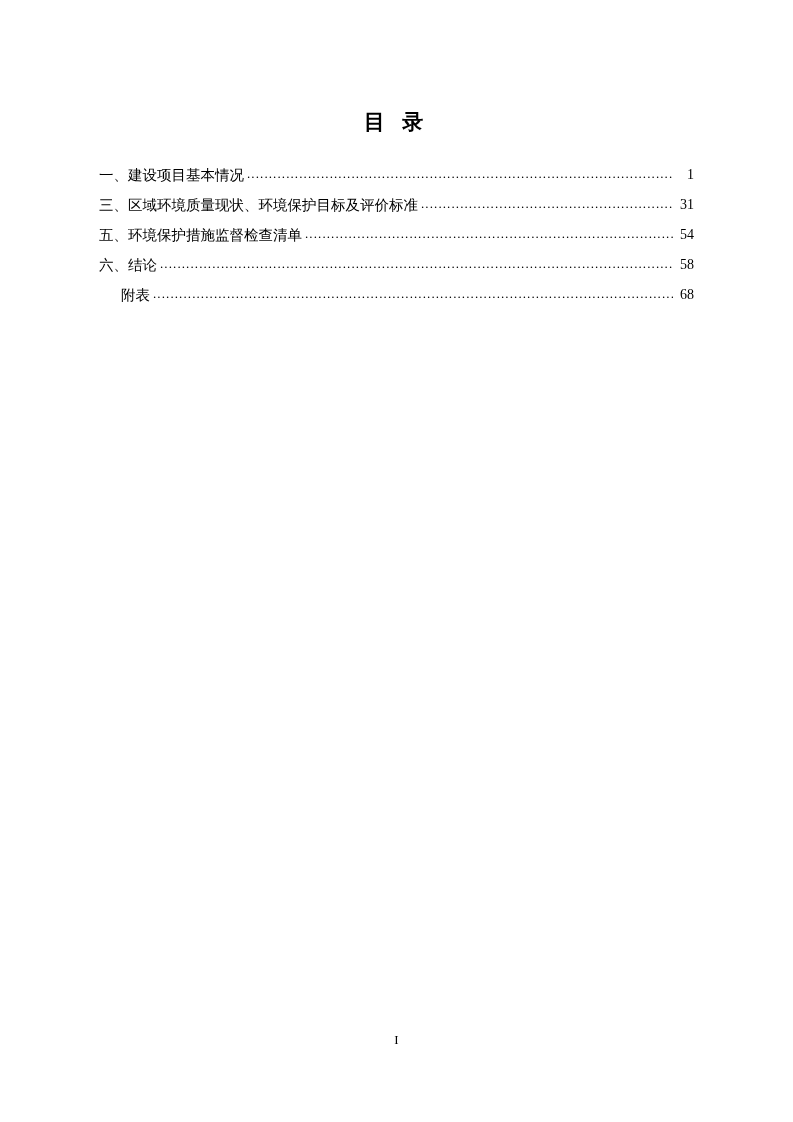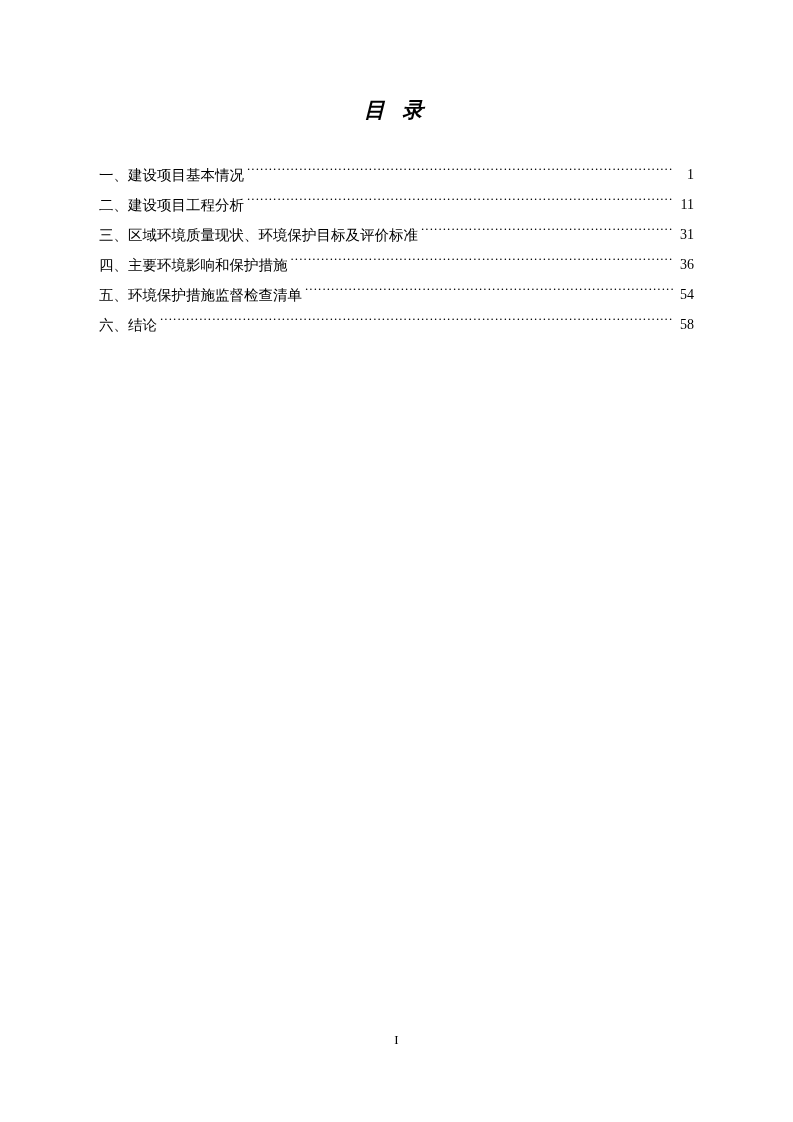--- a/index.html
+++ b/index.html
@@ -15,40 +15,39 @@
     position: relative;
     width: 793px;
     height: 1122px;
     margin: 0 auto;
     background: #ffffff;
     overflow: hidden;
     box-sizing: border-box;
   }
   .toc-title {
     position: absolute;
-    top: 96px;
+    top: 108px;
     left: 0;
     width: 793px;
     text-align: center;
     font-size: 21px;
     font-weight: bold;
     letter-spacing: 6px;
     color: #000000;
     font-family: "Liberation Serif", "DejaVu Serif", serif;
-    font-style: italic;
   }
   .toc-list {
     position: absolute;
     top: 160px;
     left: 99px;
     width: 595px;
   }
   .toc-entry {
     display: flex;
-    align-items: center;
+    align-items: flex-end;
     width: 100%;
     font-size: 14.5px;
     line-height: 30px;
     color: #000000;
     white-space: nowrap;
   }
   .toc-entry .label {
     flex: 0 0 auto;
     padding-right: 2px;
     font-family: "Liberation Serif", "DejaVu Serif", serif;
@@ -100,48 +99,43 @@
   <div class="toc-title">目 录</div>
 
   <div class="toc-list">
 
     <div class="toc-entry">
       <span class="label">一、建设项目基本情况</span>
       <span class="leader"></span>
       <span class="pageno">1</span>
     </div>
 
-    <div class="toc-entry">
-      <span class="label">二、建设项目工程分析</span>
-      <span class="leader"></span>
-      <span class="pageno">11</span>
-    </div>
 
     <div class="toc-entry">
       <span class="label">三、区域环境质量现状、环境保护目标及评价标准</span>
       <span class="leader"></span>
       <span class="pageno">31</span>
     </div>
 
-    <div class="toc-entry">
-      <span class="label">四、主要环境影响和保护措施</span>
-      <span class="leader"></span>
-      <span class="pageno">36</span>
-    </div>
 
     <div class="toc-entry">
       <span class="label">五、环境保护措施监督检查清单</span>
       <span class="leader"></span>
       <span class="pageno">54</span>
     </div>
 
     <div class="toc-entry">
       <span class="label">六、结论</span>
       <span class="leader"></span>
       <span class="pageno">58</span>
     </div>
 
+    <div class="toc-entry indent">
+      <span class="label">附表</span>
+      <span class="leader"></span>
+      <span class="pageno">68</span>
+    </div>
 
   </div>
 
   <div class="folio">I</div>
 
 </div>
 
 </body></html>

